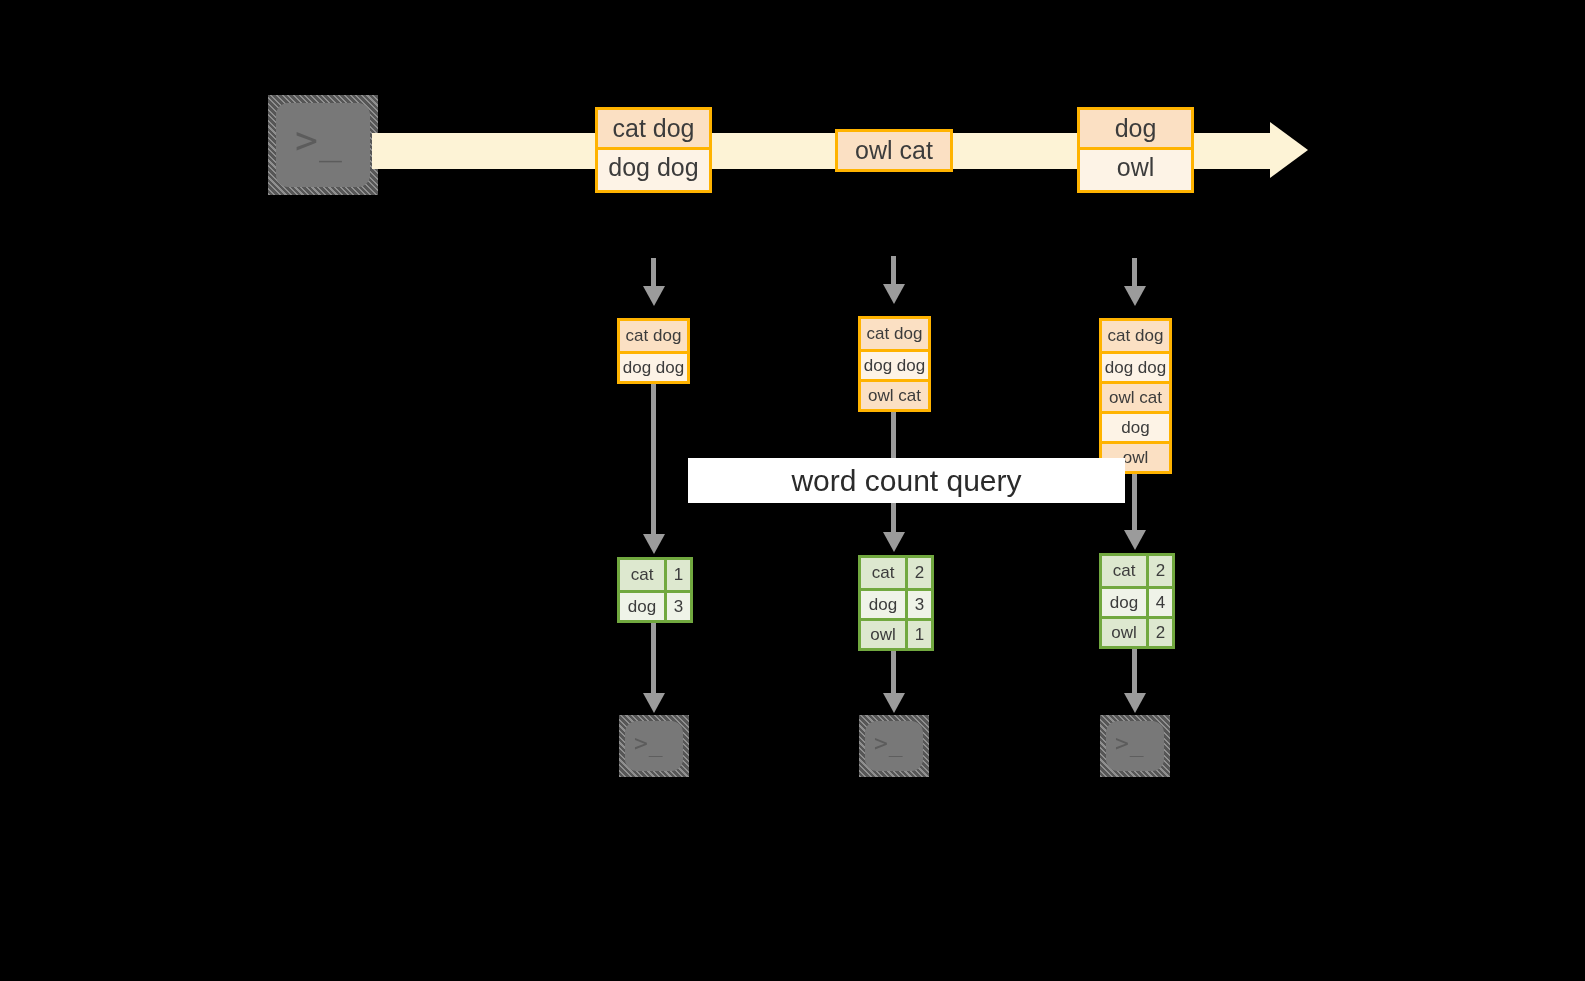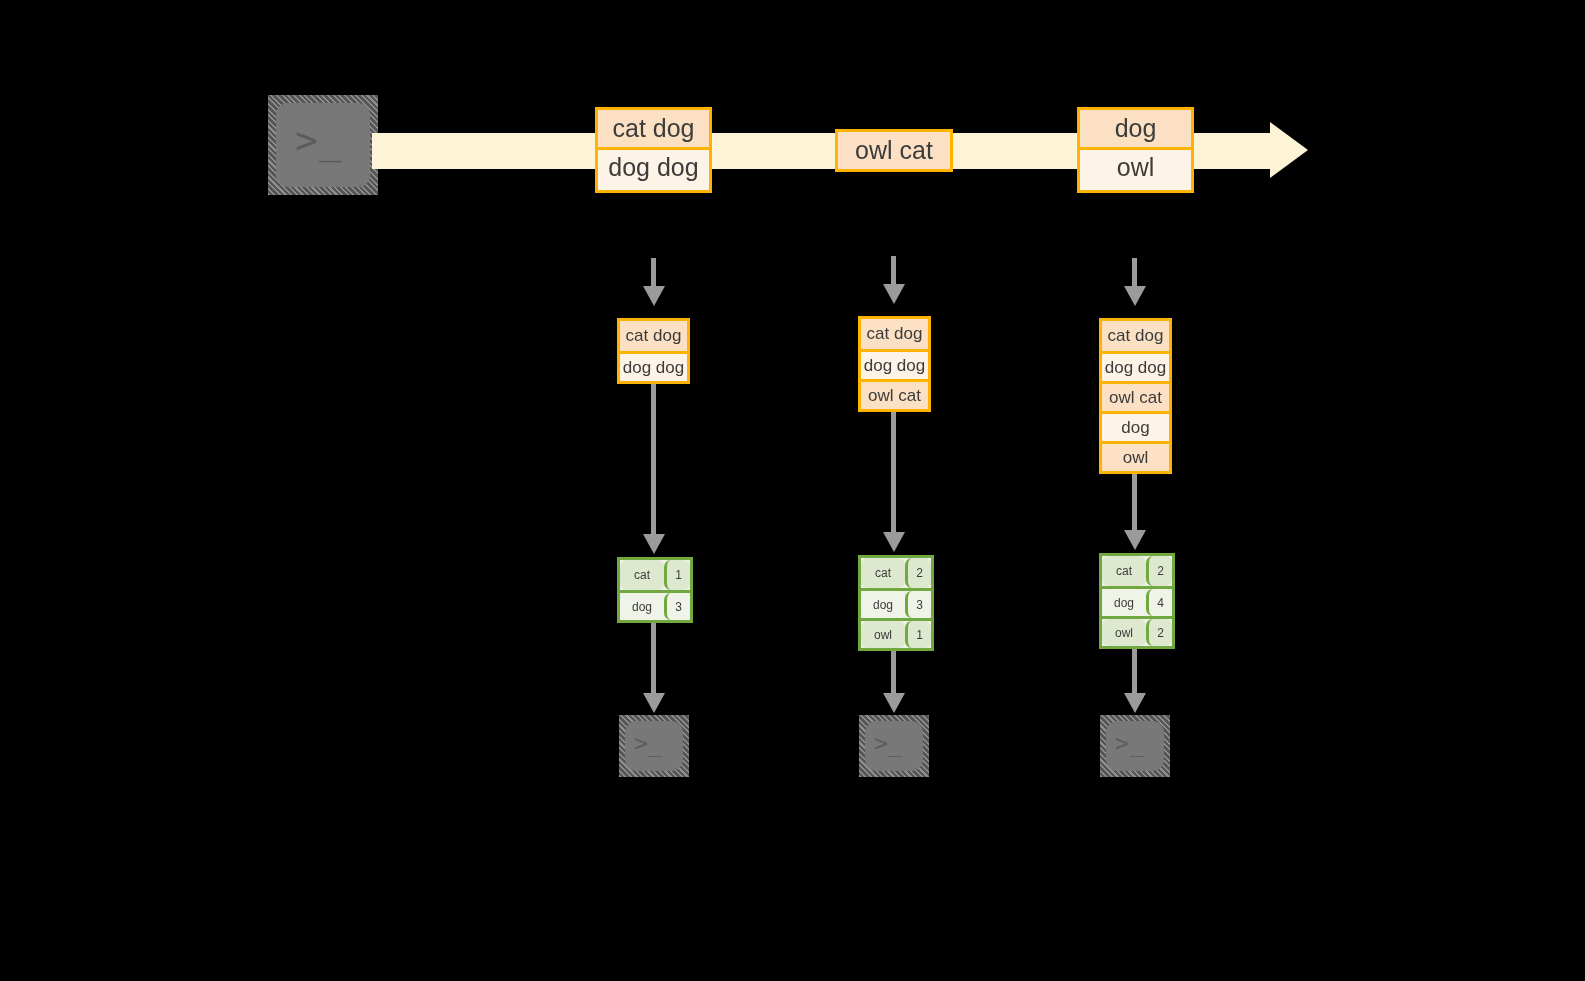--- a/index.html
+++ b/index.html
@@ -77,21 +77,21 @@
   .gbox{
     position:absolute;box-sizing:border-box;
     border:3px solid #71A83F;
     background:#EEF2E6;
   }
   .grow{display:flex;height:30px;box-sizing:border-box;}
   .grow.sep{border-top:3px solid #71A83F;}
   .gcell{
     box-sizing:border-box;
     display:flex;align-items:center;justify-content:center;
-    font-size:12px;white-space:nowrap;border-radius:7px;
+    font-size:17px;white-space:nowrap;
   }
   .gcell.key{width:48px;}
   .gcell.val{width:28px;border-left:3px solid #71A83F;}
   .grow.dark .gcell{background:#DDE8CF;}
   .grow.light .gcell{background:#EFF3E8;}
 
   
   .vline{position:absolute;width:5px;background:#9b9b9b;}
   .vhead{
     position:absolute;width:0;height:0;
@@ -233,14 +233,17 @@
   </div>
 
   <div class="vline" style="left:1132px;top:649px;height:46px;"></div>
   <div class="vhead" style="left:1124px;top:693px;"></div>
 
   <div class="terminal term-sm" style="left:1100px;">
     <div class="screen"></div>
     <div class="glyphs">&gt;_</div>
   </div>
 
+  <div class="label-band">
+    <span>word count query</span>
+  </div>
 
 </div>
 
 </body></html>

